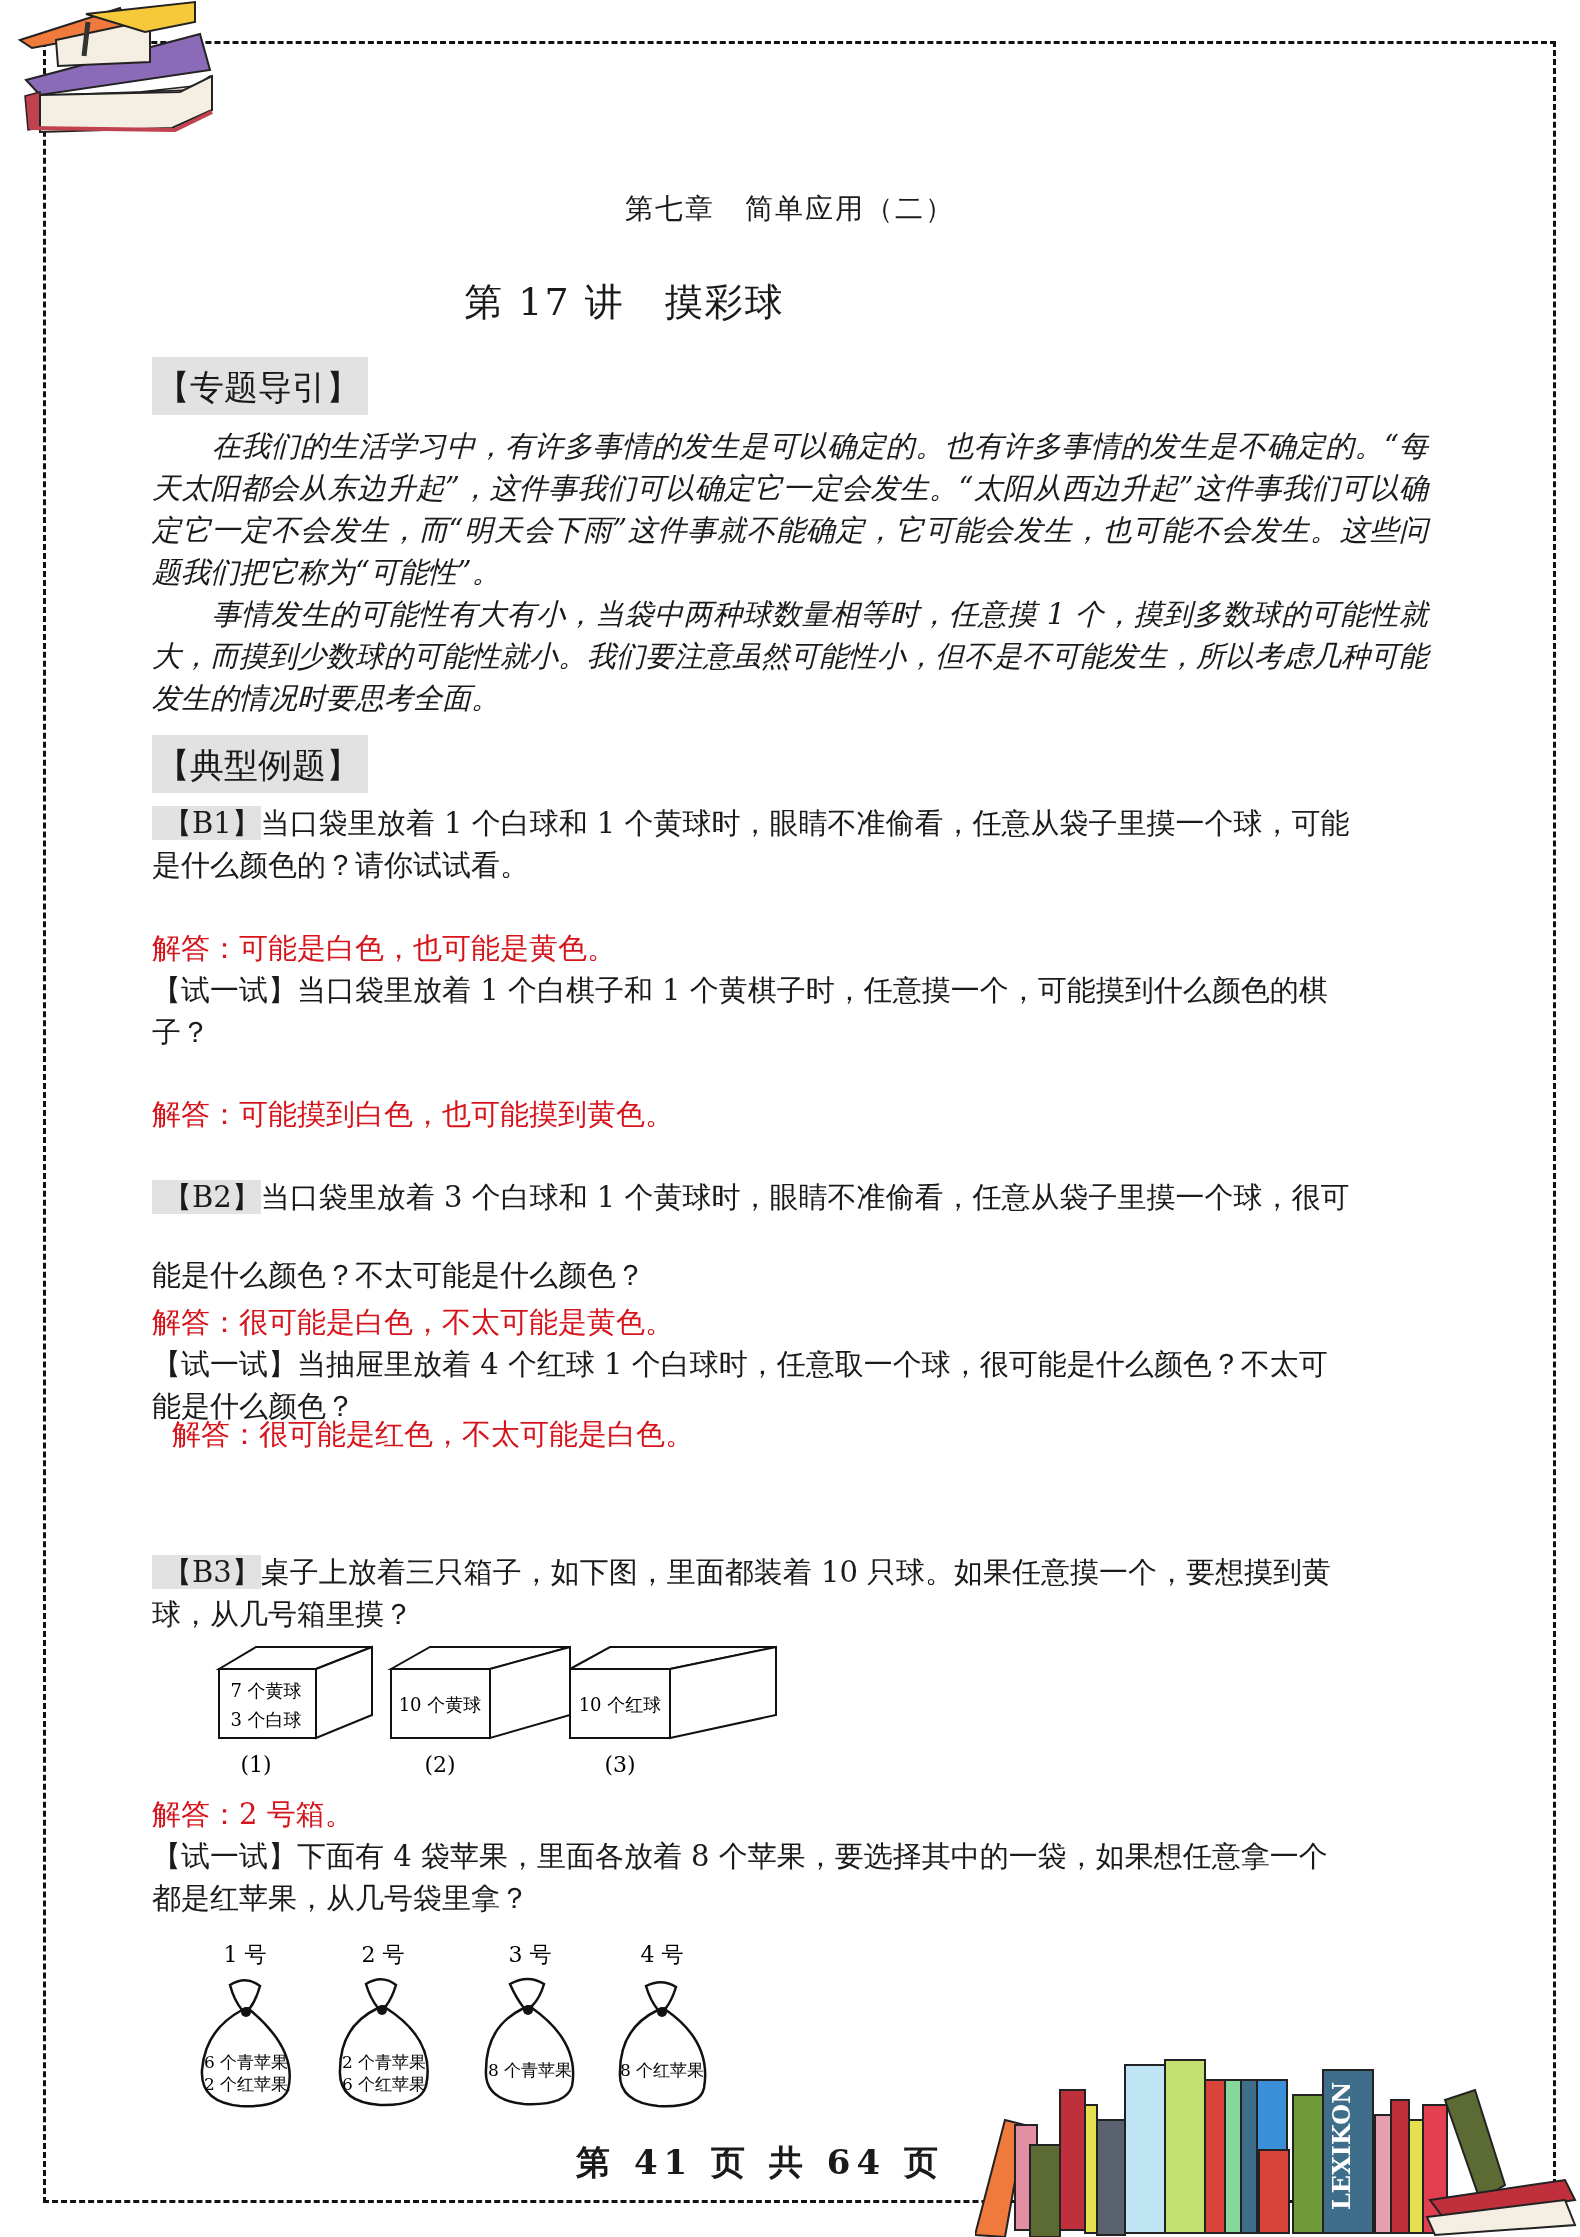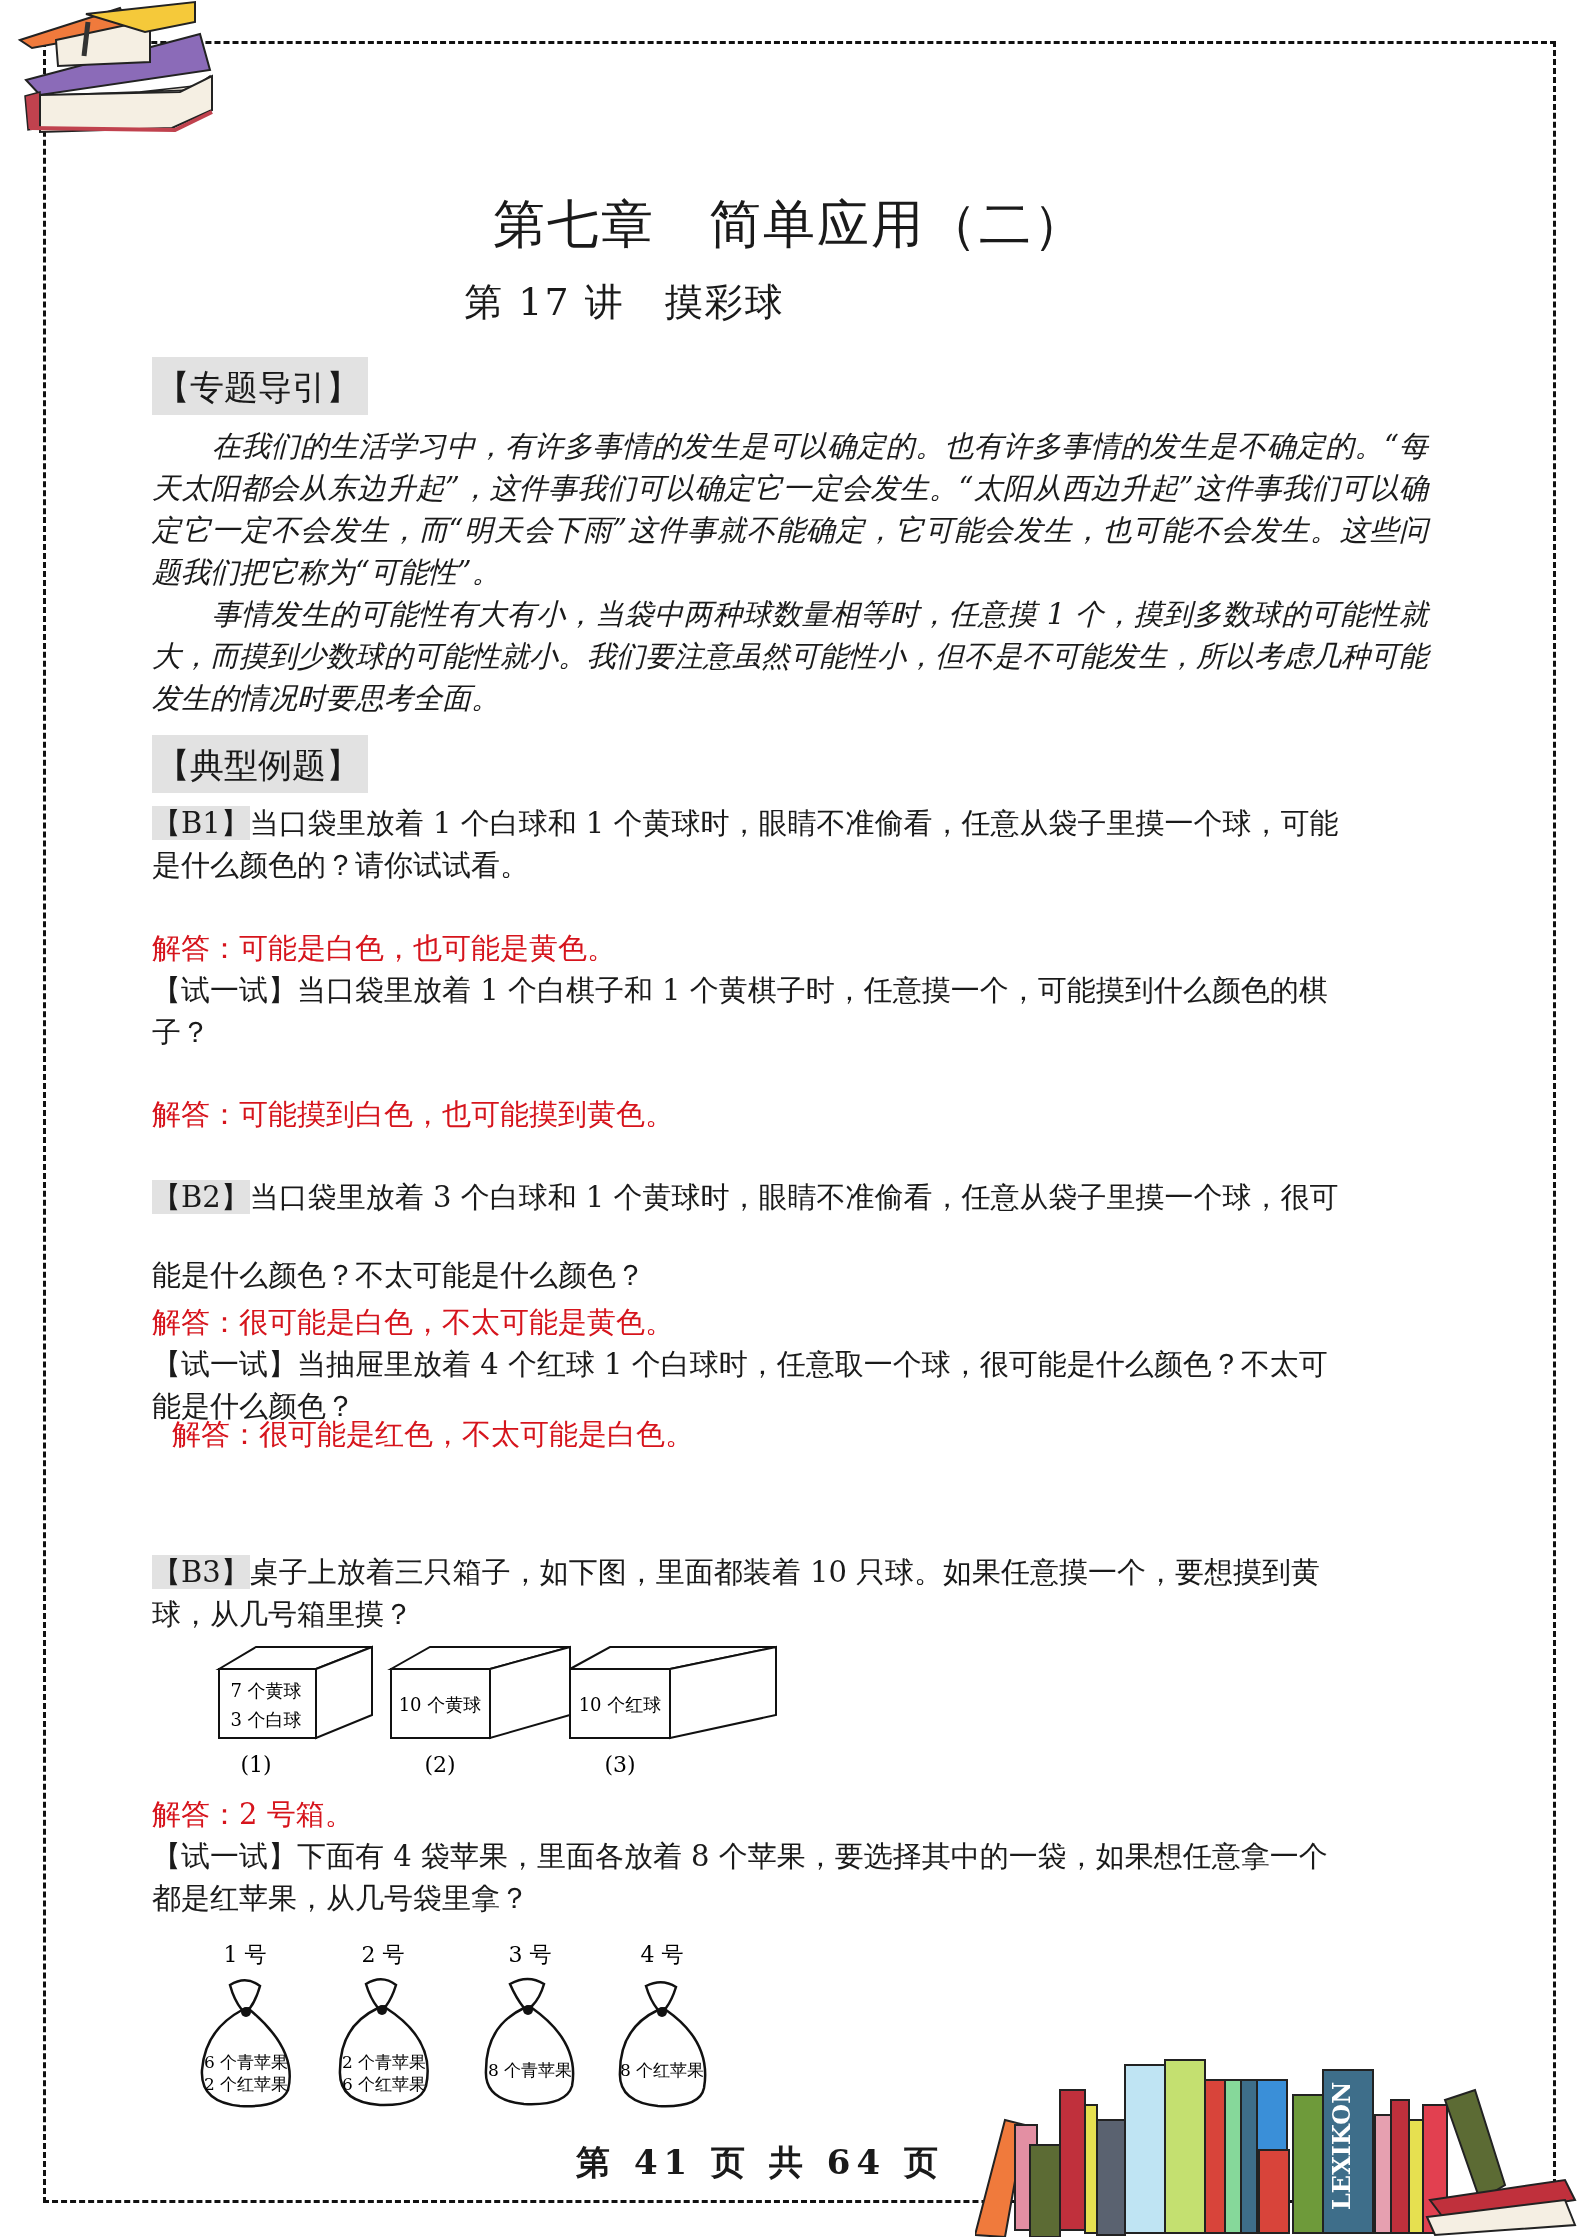--- a/index.html
+++ b/index.html
@@ -1,27 +1,27 @@
 <!DOCTYPE html>
 <html><head>
 <meta charset="utf-8">
 <style>
   html, body { margin:0; padding:0; background:#fff; }
   body { width:1580px; height:2237px; position:relative; overflow:hidden;
          font-family:"DejaVu Serif","Liberation Serif",serif; color:#1a1a1a; }
   .frame { position:absolute; left:43px; top:41px; width:1513px; height:2162px;
            border:3px dashed #111; box-sizing:border-box; }
   .abs { position:absolute; }
-  .chapter-title { left:0; width:1580px; top:190px; text-align:center; font-size:52px; letter-spacing:2px; }
+  .chapter-title { left:0; width:1580px; top:190px; text-align:center; font-size:28px; letter-spacing:2px; }
   .lecture-title { left:0; width:1249px; top:277px; text-align:center; font-size:38px; letter-spacing:2px; }
   .sec-label { background:#e2e2e2; font-family:"DejaVu Sans","Liberation Sans",sans-serif;
                font-size:34px; padding:8px 8px 6px 4px; line-height:44px; }
   .para { left:152px; width:1276px; font-size:29px; line-height:42px; text-align:justify; }
   .indent { text-indent:60px;font-style:italic; }
-  .tag { background:#e2e2e2; }
+  .tag { background:#e2e2e2;padding-left:11px; }
   .red { color:#d6141c; }
   .line { left:152px; width:1280px; font-size:29px; line-height:42px; white-space:nowrap; }
   svg text { font-family:"DejaVu Serif","Liberation Serif",serif; }
   .pager { left:0; width:1520px; text-align:center; top:2140px; font-size:34px; font-weight:bold; letter-spacing:6px; }
 </style>
 </head>
 <body>
 
 <div class="frame"></div>
 

